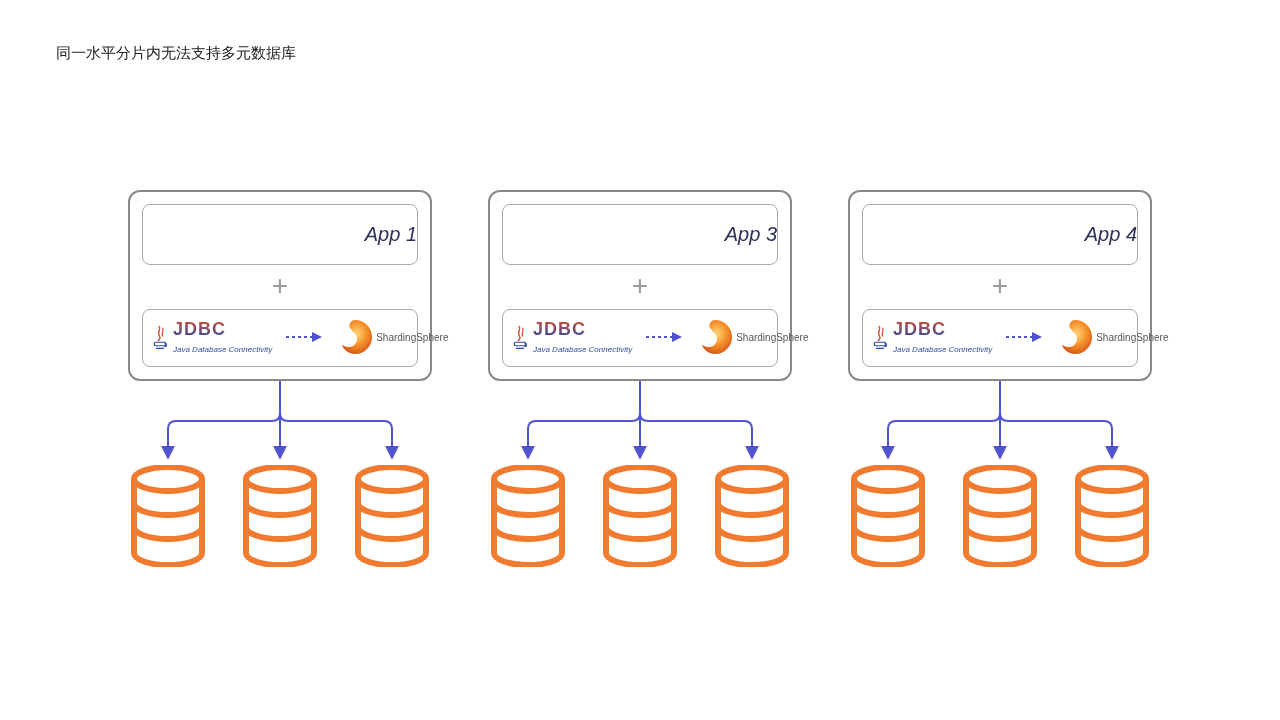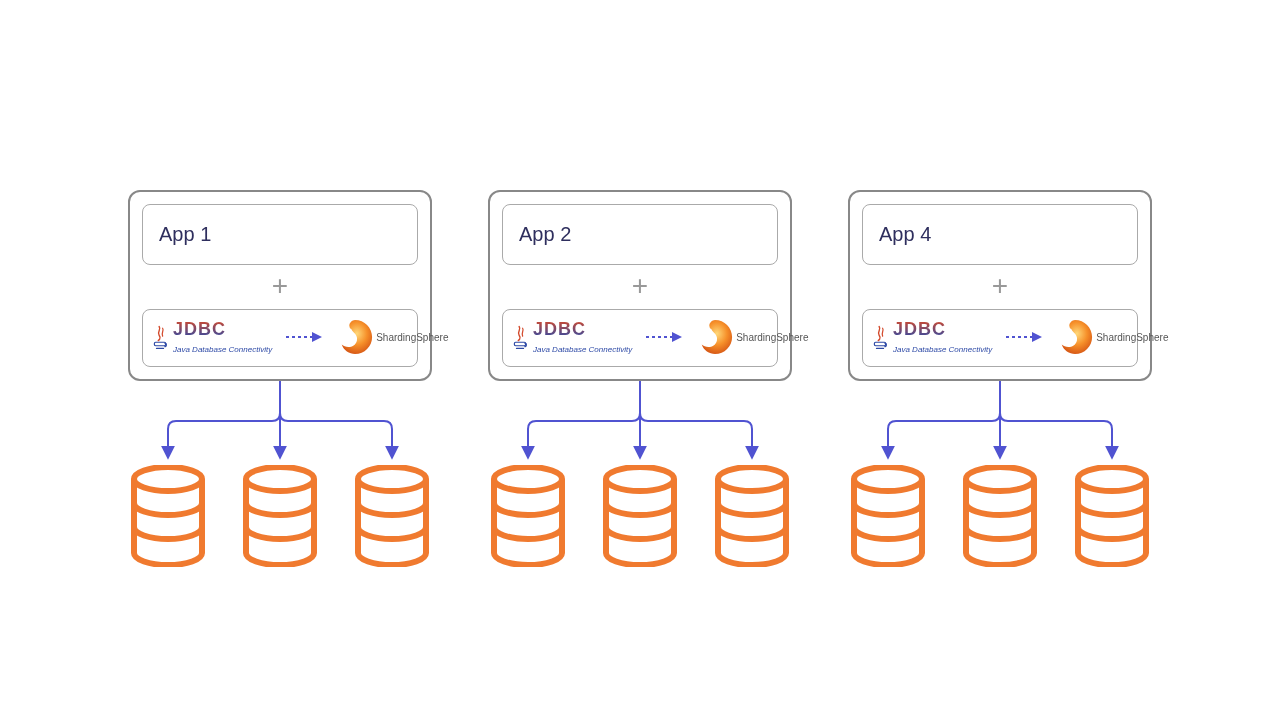--- a/index.html
+++ b/index.html
@@ -53,24 +53,25 @@
     flex-direction: column;
     align-items: center;
     background: #fff;
   }
   .app-label-box {
     width: 100%;
     box-sizing: border-box;
     border: 1.5px solid #aaa;
     border-radius: 8px;
     background: #fff;
-    text-align: left;
-    padding: 18px 16px;
+    text-align: right;
+    padding: 18px 0;
     font-size: 20px;
     color: #2f2f5e;
+    font-style: italic;
   }
   .plus {
     font-size: 28px;
     color: #999;
     line-height: 34px;
     margin: 4px 0 6px 0;
   }
   .jdbc-box {
     width: 100%;
     box-sizing: border-box;
@@ -145,20 +146,21 @@
   .db-cyl {
     width: 80px;
     height: 102px;
   }
 </style>
 </head>
 <body>
 
 <div class="slide">
 
+  <div class="subtitle">同一水平分片内无法支持多元数据库</div>
 
   <div class="groups">
 
     <div class="group">
       <div class="app-frame">
         <div class="app-label-box">
           <span>App 1</span>
         </div>
         <div class="plus">+</div>
         <div class="jdbc-box">
@@ -229,21 +231,21 @@
             <path d="M6 38 A34 12 0 0 0 74 38" fill="none" stroke="#f07a2f" stroke-width="6"></path>
             <path d="M6 62 A34 12 0 0 0 74 62" fill="none" stroke="#f07a2f" stroke-width="6"></path>
             <path d="M6 88 A34 12 0 0 0 74 88" fill="none" stroke="#f07a2f" stroke-width="6"></path>
           </svg>
       </div>
     </div>
 
     <div class="group">
       <div class="app-frame">
         <div class="app-label-box">
-          <span>App 2</span>
+          <span>App 3</span>
         </div>
         <div class="plus">+</div>
         <div class="jdbc-box">
           <div class="jdbc-left">
             <svg class="jdbc-logo" viewBox="0 0 20 32">
               <path d="M5 22 C3 22 3 26 5 26 L15 26 C17 26 17 22 15 22 Z" fill="none" stroke="#2e4aa6" stroke-width="1.4"></path>
               <path d="M15 23 C18 23 18 27 15 27" fill="none" stroke="#2e4aa6" stroke-width="1.4"></path>
               <path d="M6 29 L14 29" stroke="#2e4aa6" stroke-width="1.4" stroke-linecap="round"></path>
               <path d="M9 4 C12 8 6 10 9 14 C12 18 8 20 8 20" fill="none" stroke="#d34a2c" stroke-width="1.6" stroke-linecap="round"></path>
               <path d="M13 6 C15 9 11 11 13 15" fill="none" stroke="#d34a2c" stroke-width="1.4" stroke-linecap="round"></path>

